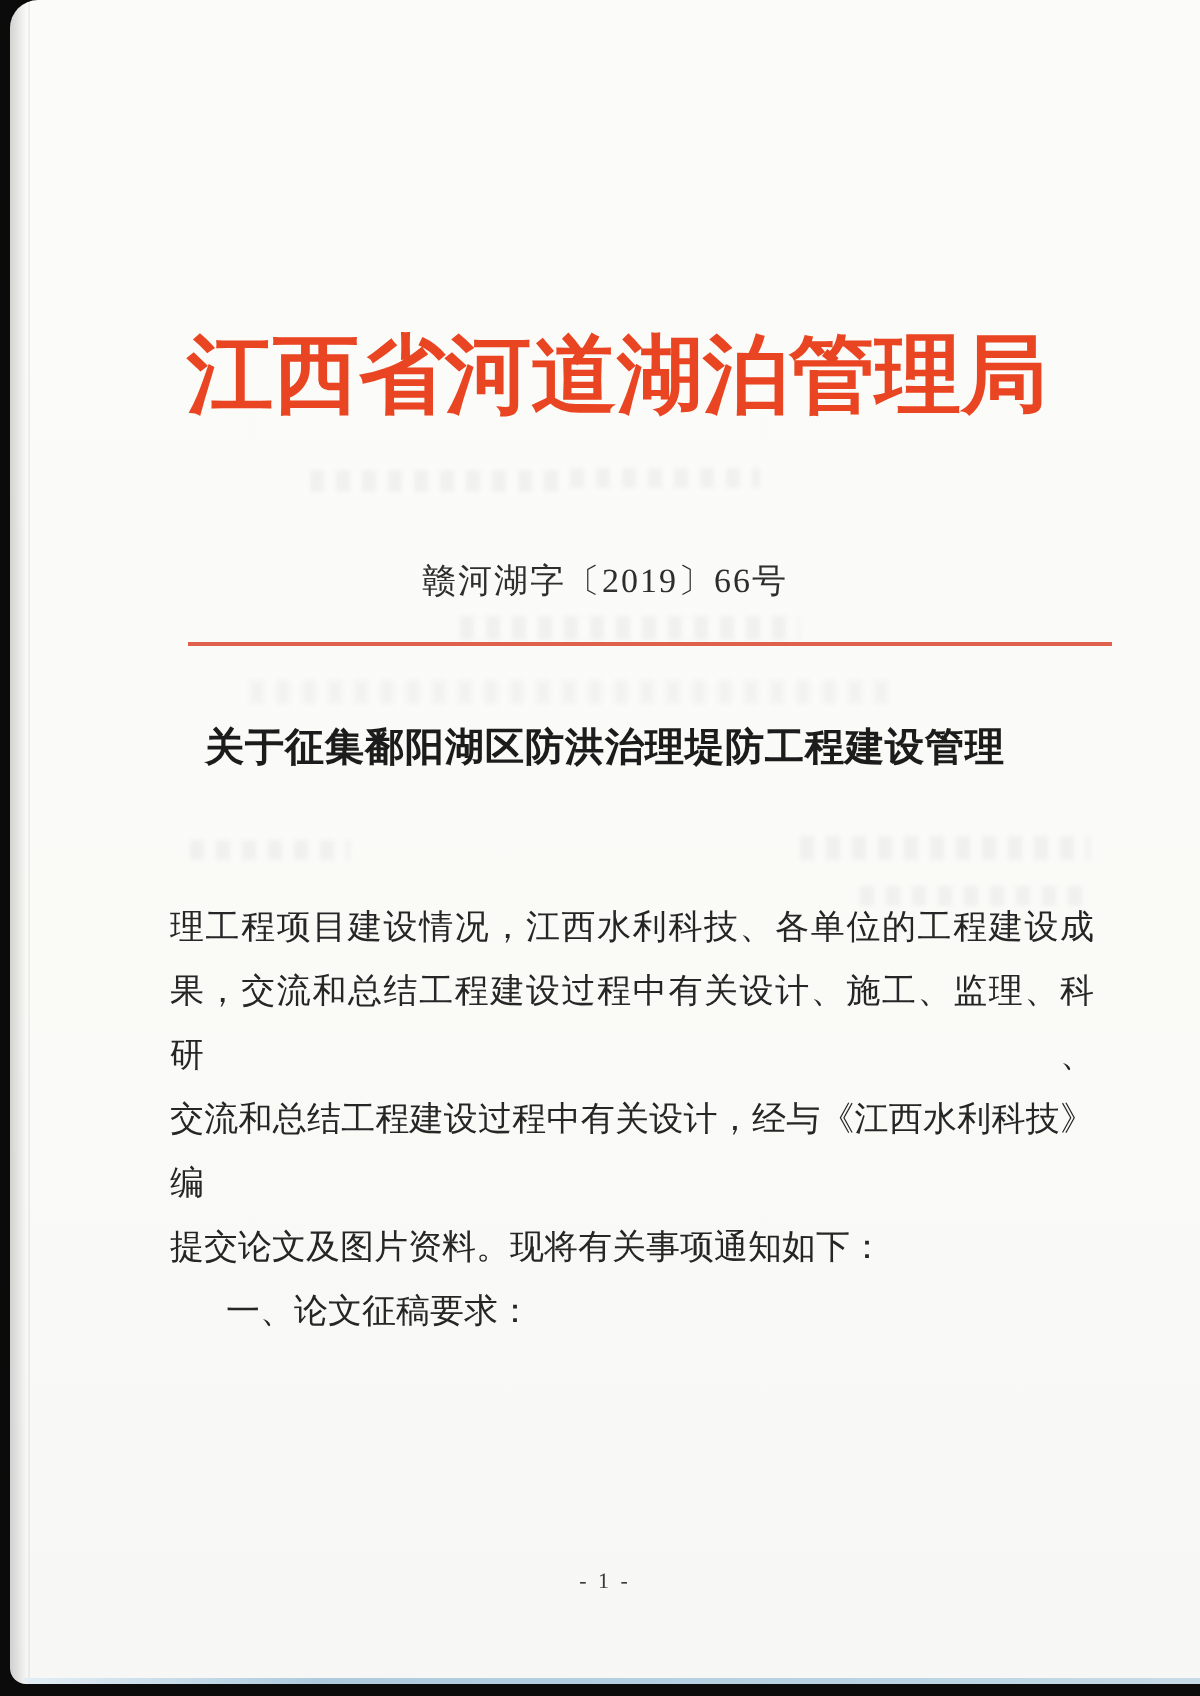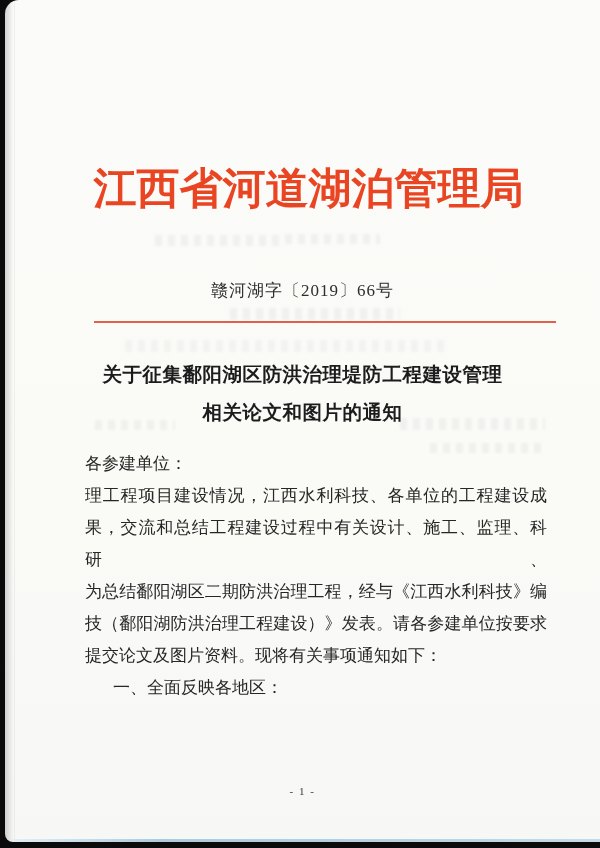--- a/index.html
+++ b/index.html
@@ -86,31 +86,28 @@
   <div class="smudge s7"></div>
 
   <div class="agency-name">江西省河道湖泊管理局</div>
 
   <div class="doc-number">赣河湖字〔2019〕66号</div>
 
   <div class="red-rule"></div>
 
   <div class="doc-title">
     <div>关于征集鄱阳湖区防洪治理堤防工程建设管理</div>
-    <div>相关论文和图片的通知</div>
   </div>
 
   <div class="body-text">
-      <div class="body-line">各参建单位：</div>
       <div class="body-line justify">理工程项目建设情况，江西水利科技、各单位的工程建设成</div>
       <div class="body-line justify">果，交流和总结工程建设过程中有关设计、施工、监理、科研、</div>
-      <div class="body-line justify">为总结鄱阳湖区二期防洪治理工程，经与《江西水利科技》编</div>
-      <div class="body-line justify">技（鄱阳湖防洪治理工程建设）》发表。请各参建单位按要求</div>
+      <div class="body-line justify">交流和总结工程建设过程中有关设计，经与《江西水利科技》编</div>
       <div class="body-line">提交论文及图片资料。现将有关事项通知如下：</div>
-      <div class="body-line indent">一、全面反映各地区：</div>
+      <div class="body-line indent">一、论文征稿要求：</div>
     </div>
 
   <div class="page-number">- 1 -</div>
 
   <div class="fold-line"></div>
   <div class="edge-shadow"></div>
   <div class="scan-bottom-line"></div>
 </div>
 
 </body></html>

